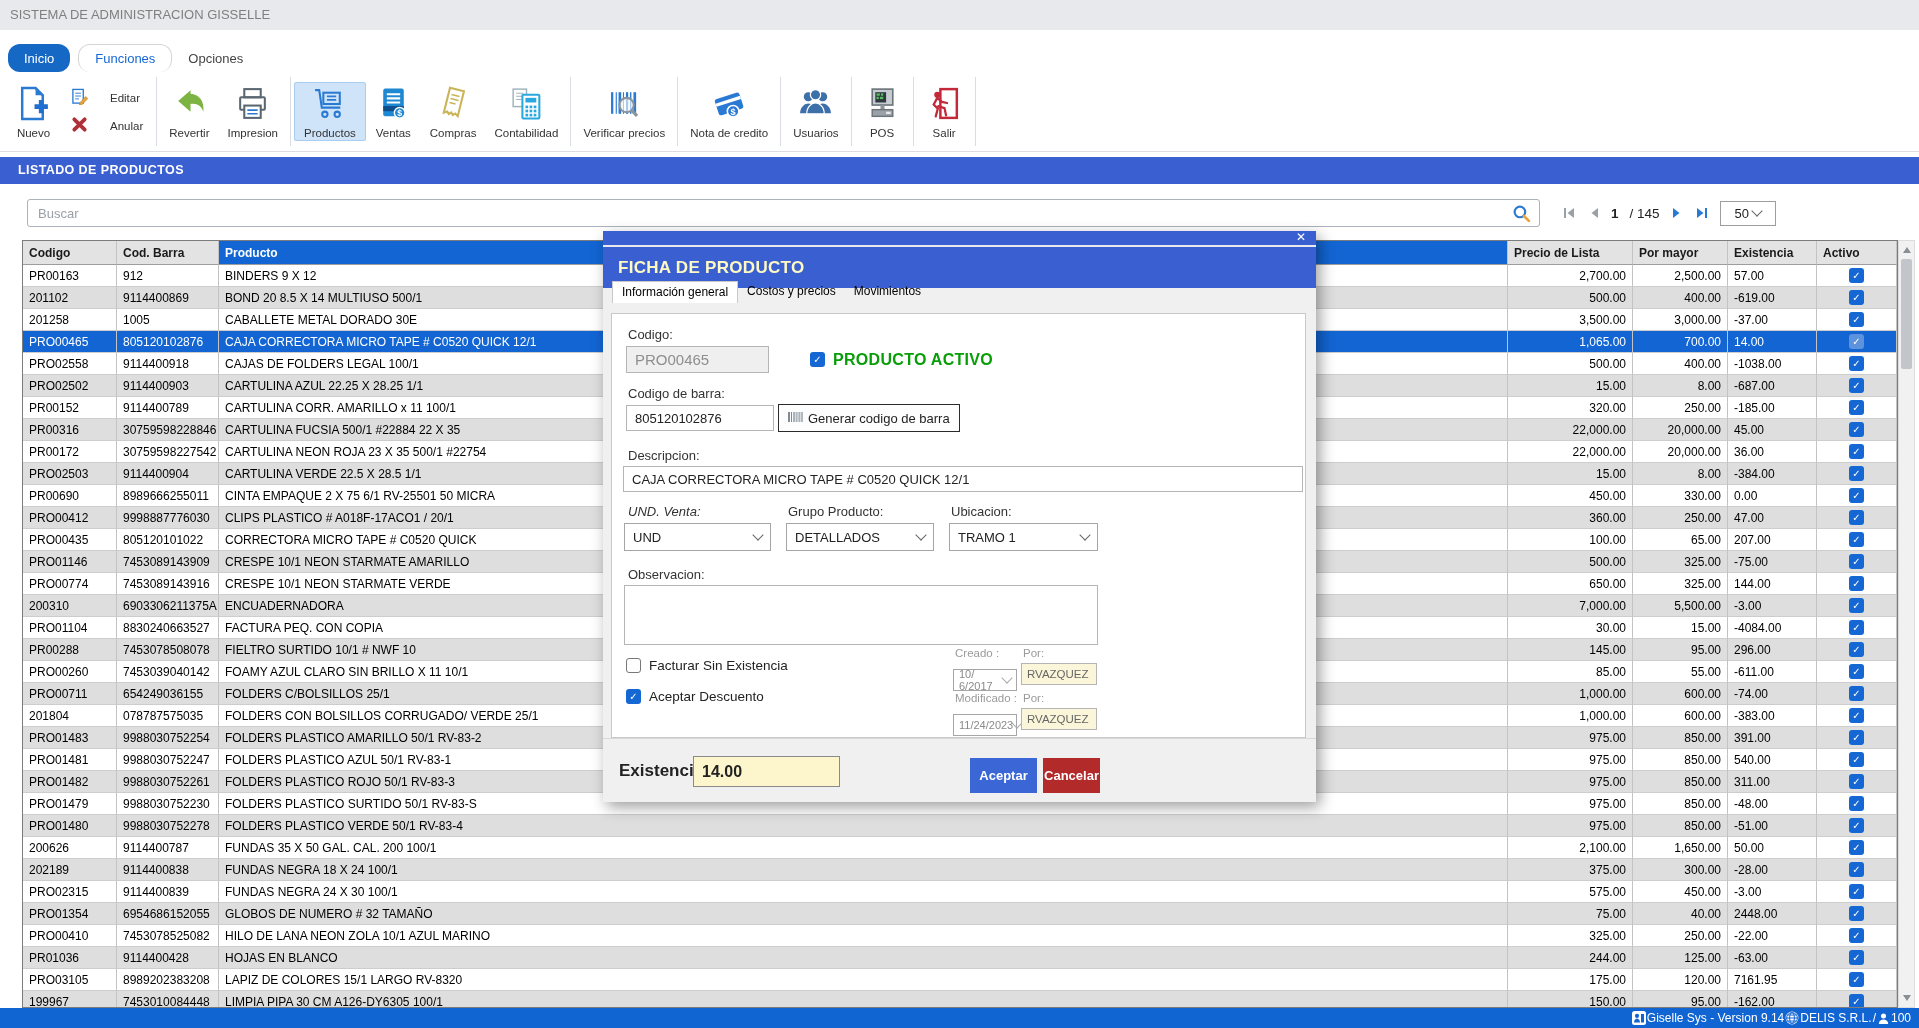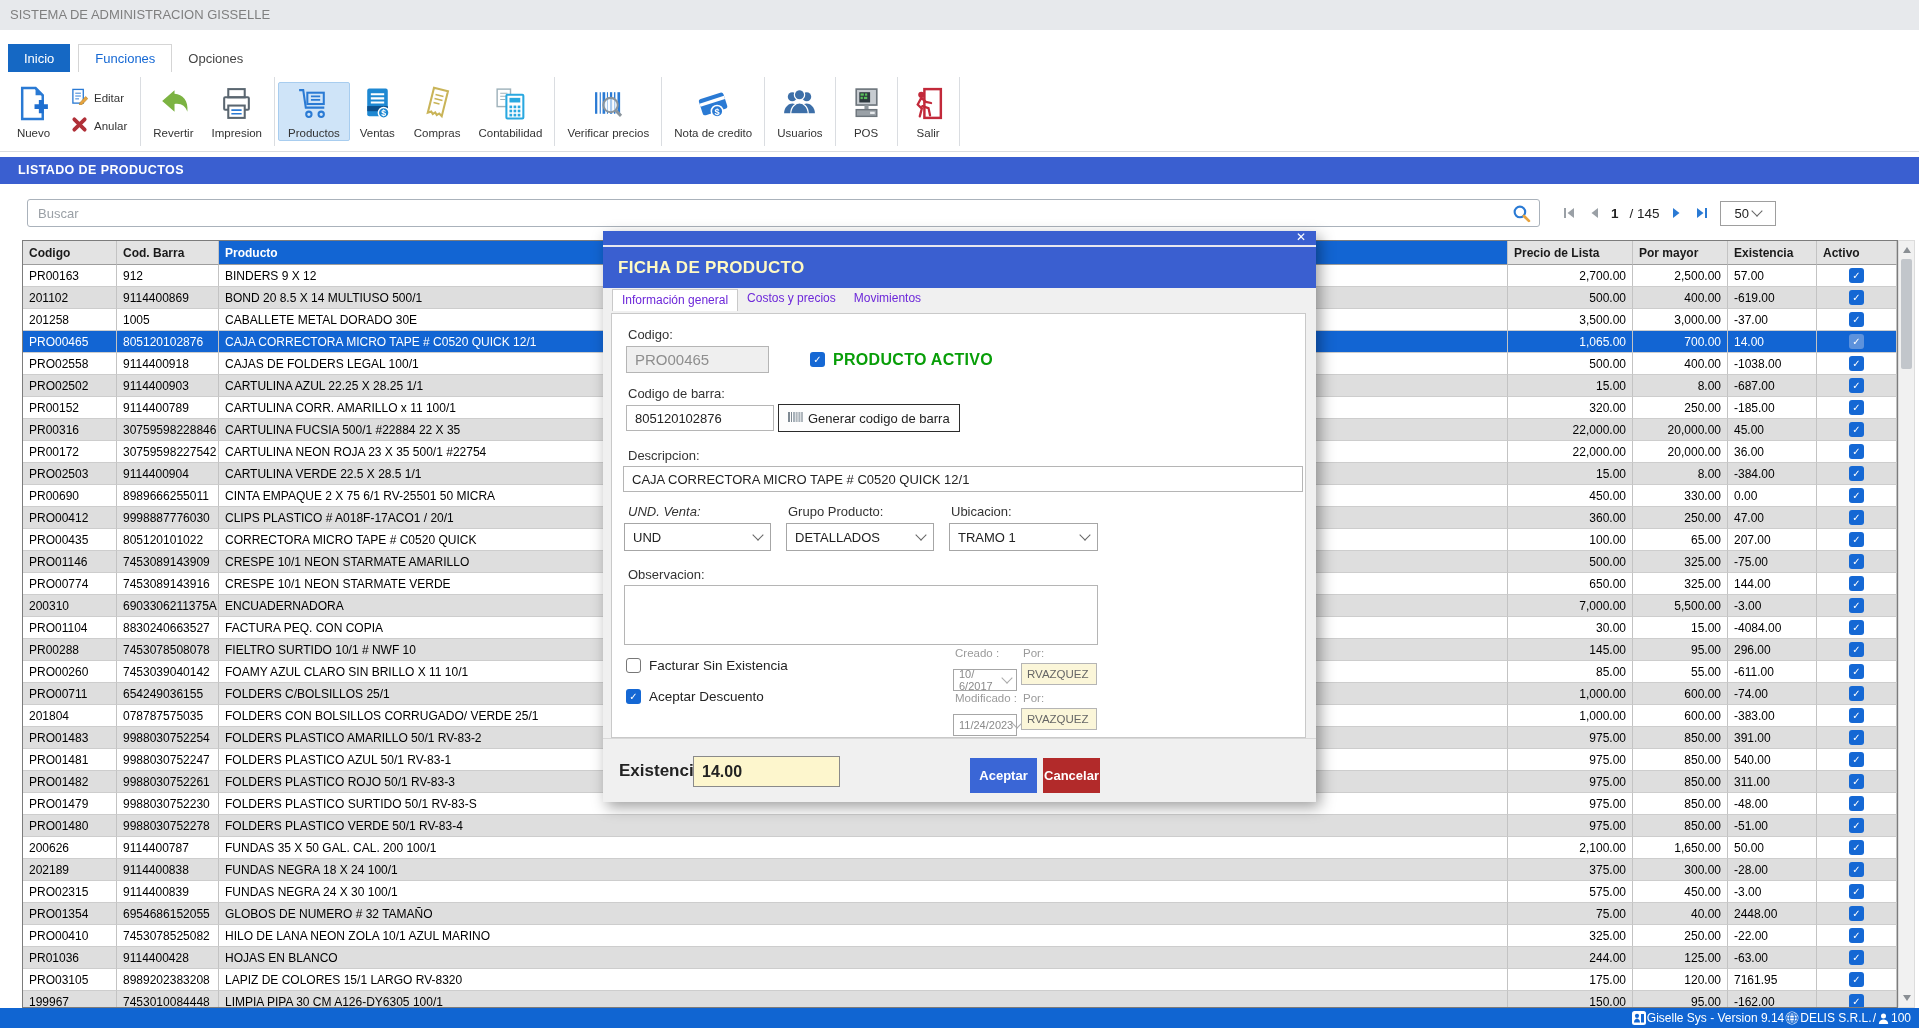--- a/index.html
+++ b/index.html
@@ -3,32 +3,32 @@
 <meta charset="utf-8">
 <style>
   html,body{margin:0;padding:0;width:1919px;height:1028px;overflow:hidden;
     font-family:"Liberation Sans","DejaVu Sans",sans-serif;background:#fff;position:relative;}
   
   .titlebar{position:absolute;top:0;left:0;right:0;height:30px;background:#e7e9ec;
     color:#7f7f7f;font-size:13px;line-height:30px;padding-left:10px;box-sizing:border-box;}
   
   .ribbon-tabs{position:absolute;top:44px;left:0;right:0;height:28px;background:#fff;
     display:flex;align-items:stretch;padding-left:8px;font-size:13px;}
-  .rtab{padding:0 16px;display:flex;align-items:center;color:#444;cursor:default;}
+  .rtab{padding:0 16px;display:flex;align-items:center;color:#444;cursor:default;border-radius:12px;}
   .rtab-accent{background:#1568c4;color:#fff;}
   .rtab-selected{background:#fff;color:#1568d4;border:1px solid #d5d5d5;border-bottom:none;margin-left:8px;}
   
   .toolbar{position:absolute;top:72px;left:0;right:0;height:80px;background:#fff;
     border-bottom:1px solid #d9dce0;display:flex;align-items:stretch;padding-left:6px;box-sizing:border-box;}
   .tb-big{display:flex;flex-direction:column;align-items:center;justify-content:center;gap:3px;
     padding:4px 9px;font-size:11.5px;color:#333;white-space:nowrap;}
   .tb-big svg{width:37px;height:37px;}
   .tb-sel{background:#cfe4f8;border:1px solid #a8cdef;border-radius:2px;margin:10px 0;}
   .tb-stack{display:flex;flex-direction:column;justify-content:center;gap:9px;padding:0 10px;}
-  .tb-small{display:flex;align-items:center;gap:6px;font-size:11.5px;color:#333;white-space:nowrap;}
+  .tb-small{display:flex;align-items:center;gap:22px;font-size:11.5px;color:#333;white-space:nowrap;}
   .tb-small svg{width:17px;height:17px;}
   .tb-sep{width:1px;background:#dadde1;margin:5px 3px;}
   
   .banner{position:absolute;top:157px;left:0;right:0;height:27px;background:#3a5fd0;color:#fff;
     font-weight:bold;font-size:12.5px;line-height:27px;padding-left:18px;letter-spacing:.4px;}
   
   .search-box{position:absolute;top:199px;left:27px;width:1513px;height:28px;border:1px solid #aab2bb;
     border-radius:3px;display:flex;align-items:center;box-sizing:border-box;background:#fff;}
   .search-box input{flex:1;border:none;outline:none;font-size:13px;padding-left:10px;color:#333;background:transparent;}
   .search-box input::placeholder{color:#9aa0a6;}
@@ -66,21 +66,21 @@
   .varr{position:absolute;left:4px;width:0;height:0;border-left:4.5px solid transparent;border-right:4.5px solid transparent;}
   .varr.up{top:6px;border-bottom:6px solid #8a8f94;}
   .varr.dn{bottom:6px;border-top:6px solid #8a8f94;}
   
   .dialog{position:absolute;left:603px;top:231px;width:713px;height:571px;background:#f0f0f0;
     box-shadow:4px 5px 14px rgba(0,0,0,.38);z-index:10;box-sizing:border-box;}
   .dlg-strip{height:14px;background:#3a5fd0;position:relative;border-bottom:2px solid #e8e8ef;}
   .dlg-close{position:absolute;top:-1px;right:10px;color:#fff;font-size:12px;font-weight:bold;cursor:default;}
   .dlg-titlebar{height:41px;background:#3a5fd0;color:#fef9c3;display:flex;align-items:center;
     padding-left:15px;font-size:17px;font-weight:bold;letter-spacing:.3px;}
-  .dlg-tabs{height:14px;display:flex;align-items:flex-start;padding-left:9px;font-size:12px;color:#6d28d9;}
+  .dlg-tabs{height:14px;display:flex;align-items:flex-end;padding-left:9px;font-size:12px;color:#000000;}
   .dtab{padding:3px 9px 4px;cursor:default;}
   .dtab.on{background:#fff;border:1px solid #c9c9c9;border-bottom:none;position:relative;top:1px;}
   .dlg-page{position:absolute;left:8px;top:82px;width:695px;height:425px;background:#fff;
     border:1px solid #c9c9c9;box-sizing:border-box;}
   .flabel{position:absolute;font-size:13px;color:#333;}
   .flabel.sm{font-size:11.5px;color:#9a9a9a;}
   .fin{position:absolute;border:1px solid #b5b5b5;background:#fff;font-size:13px;color:#222;
     padding:0 8px;box-sizing:border-box;font-family:inherit;outline:none;}
   .fin:disabled{background:#efefef;color:#8e8e8e;}
   .combo{position:absolute;border:1px solid #a6a6a6;background:#fff;display:flex;align-items:center;

